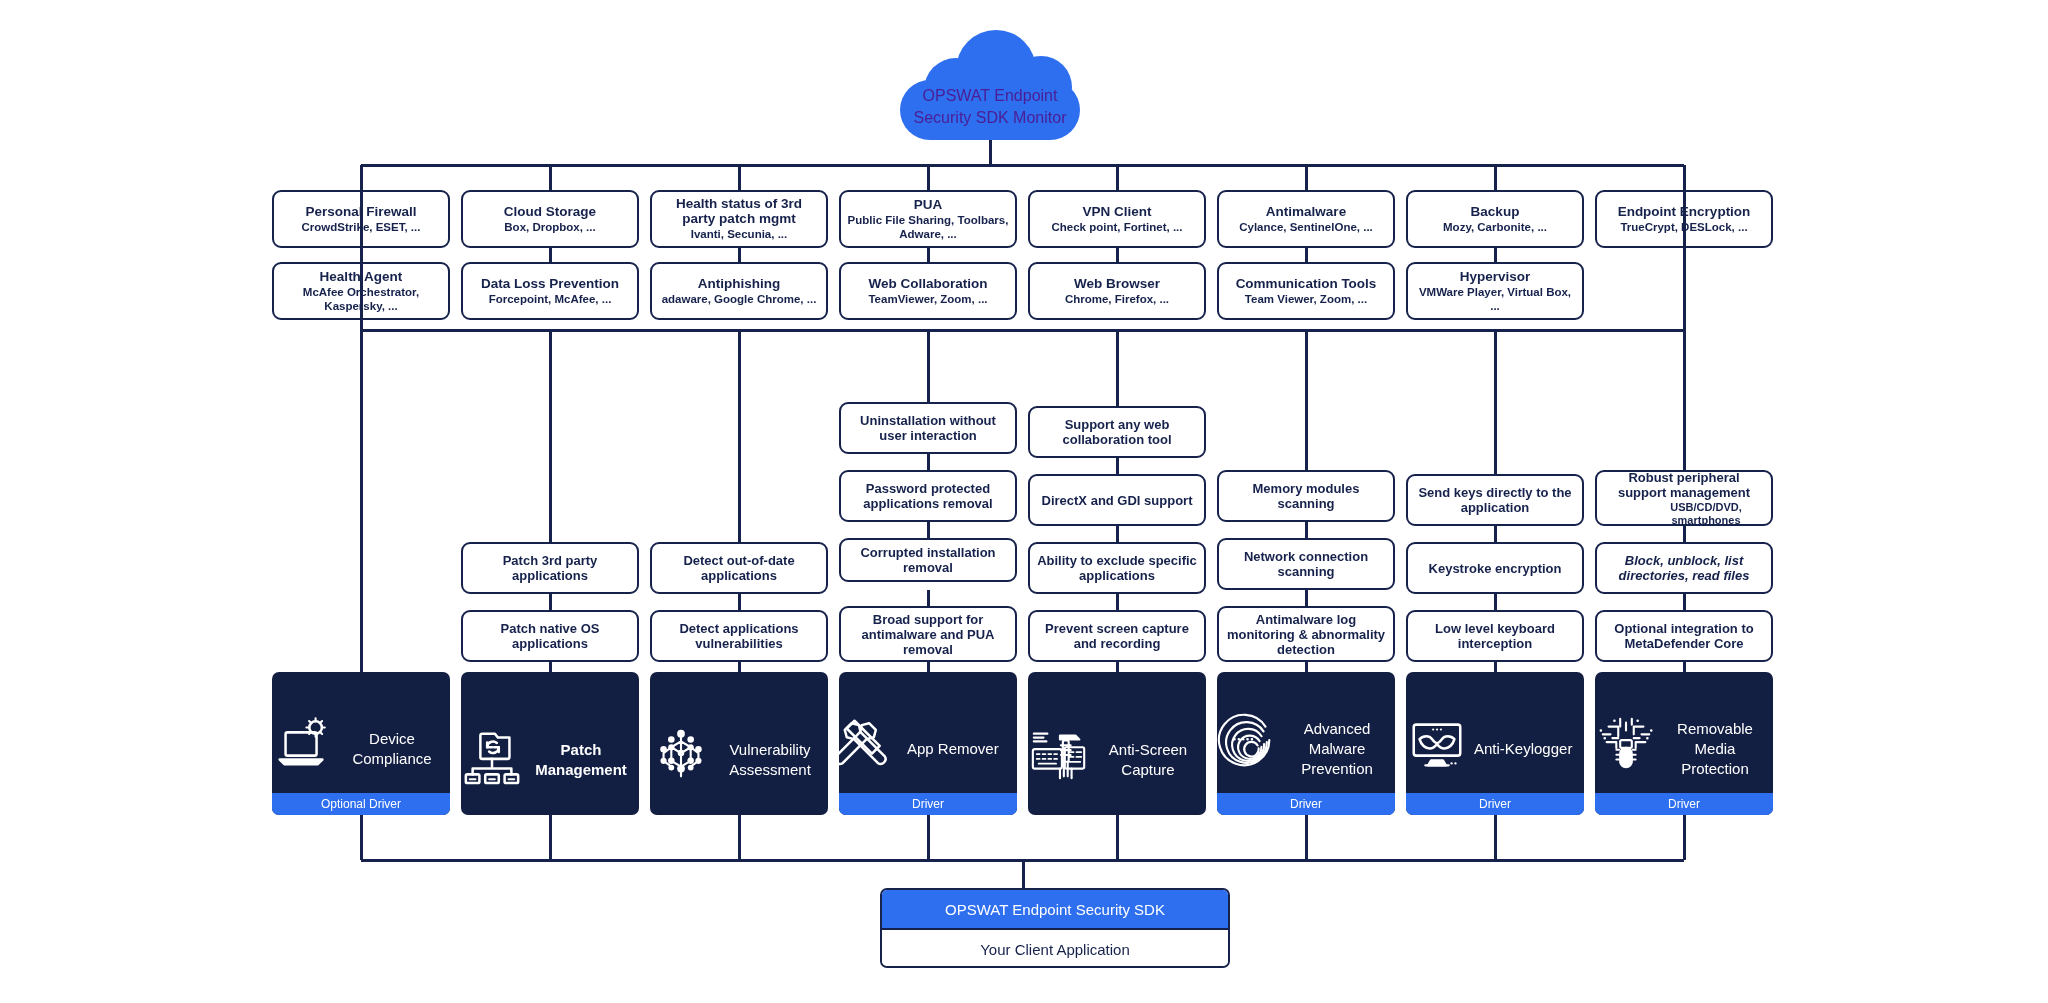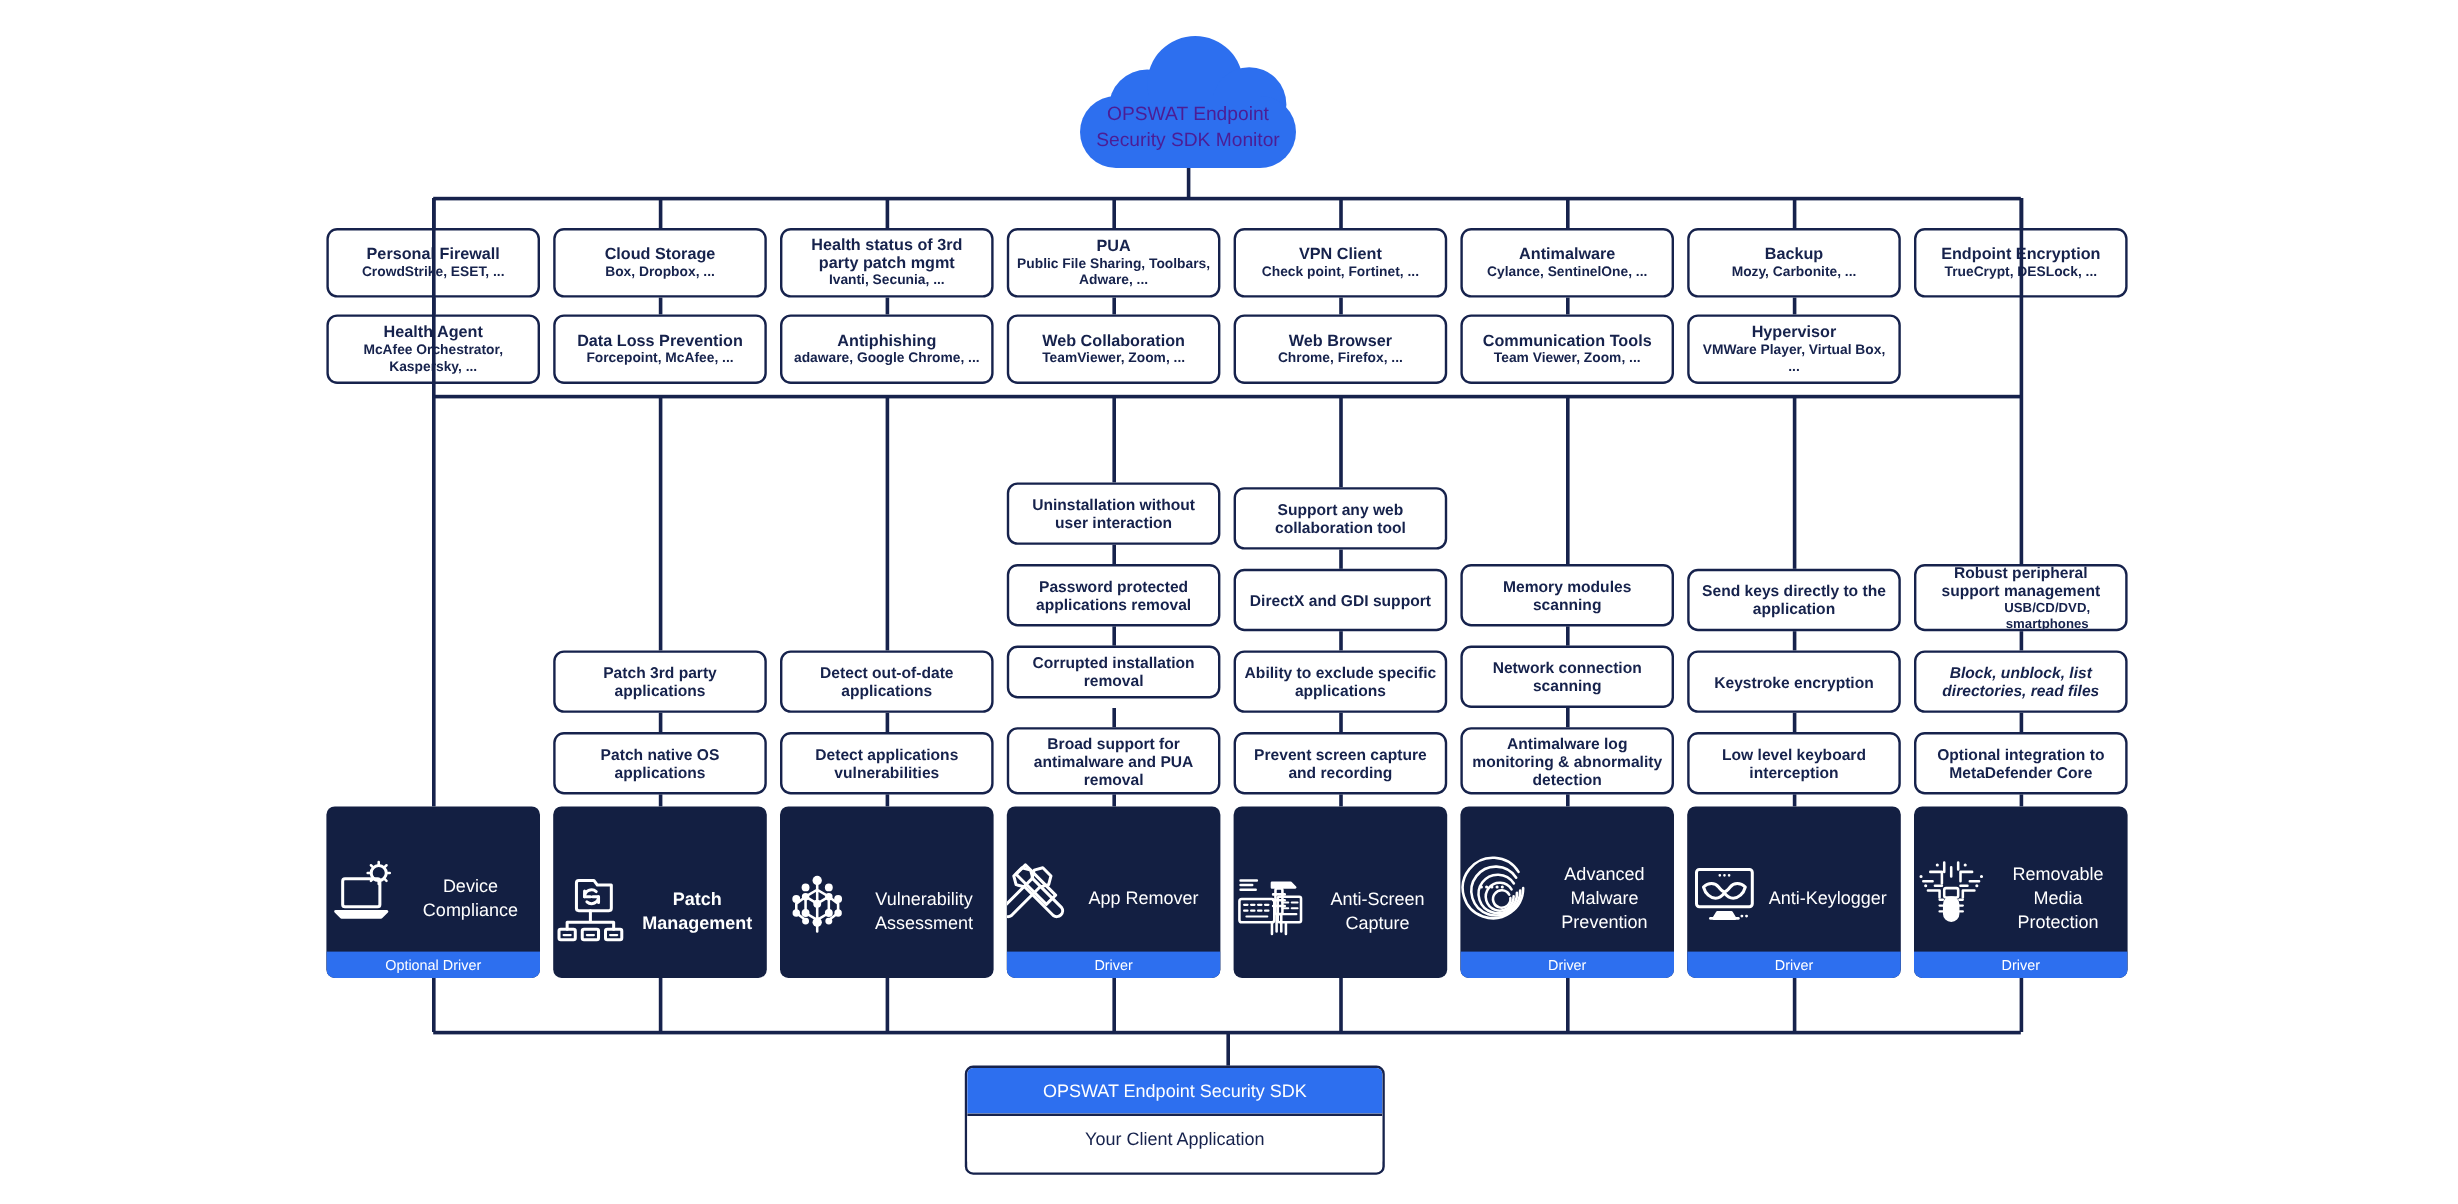--- a/index.html
+++ b/index.html
@@ -409,18 +409,18 @@
                 <path d="M22 38h3M22 43h3M22 48h3M39 38h3M39 43h3M39 48h3"></path>
               </g>
             </svg>
           </div>
           <div class="nm">Removable Media Protection</div>
         </div>
         <div class="drv">Driver</div>
       </div>
     </div>
 
-  <div id="foot" style="left:804px;top:888px;width:350px;height:91px;">
+  <div id="foot" style="left:880px;top:888px;width:350px;height:80px;">
     <div class="sdk">OPSWAT Endpoint Security SDK</div>
     <div class="app">Your Client Application</div>
   </div>
 
 </div>
 
 </body></html>

